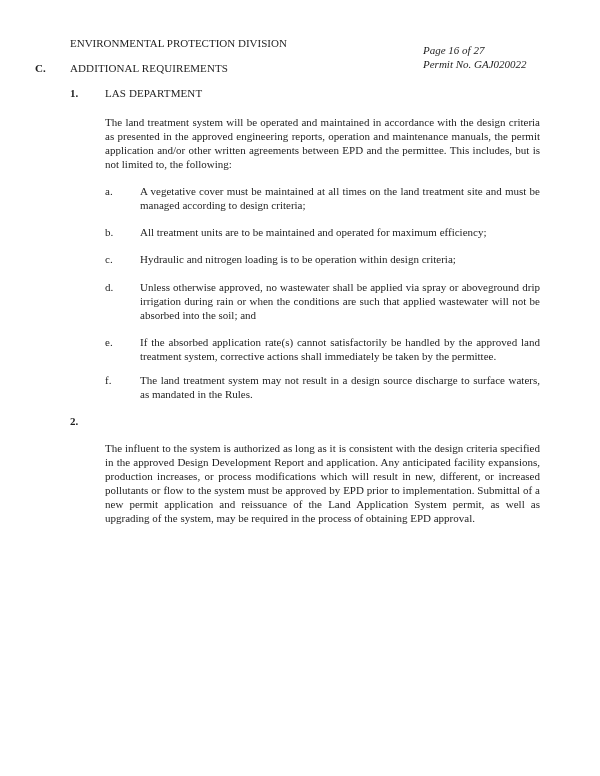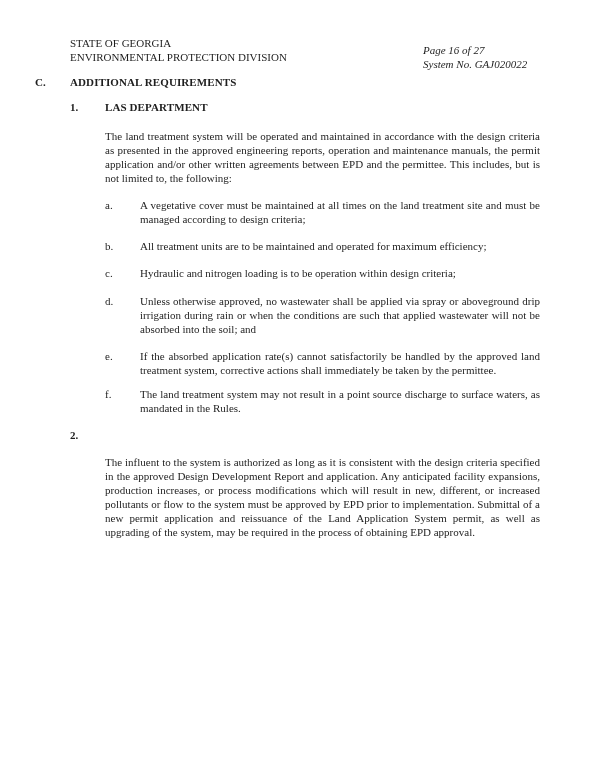--- a/index.html
+++ b/index.html
@@ -23,21 +23,21 @@
   .doc-header .agency div { white-space: nowrap; }
   .page-info {
     position: absolute;
     left: 353px;
     top: 7px;
     white-space: nowrap;
     font-style: italic;
   }
   .row { display: flex; }
   .row .lbl { flex-shrink: 0; font-weight: 700; }
-  .row .ttl { font-weight: 700; letter-spacing: 0.1px; }
+  .row .ttl { font-weight: 400; letter-spacing: 0.1px; }
   .l1 { padding-left: 35px; }
   .l1 .lbl { width: 35px; }
   .l2 { padding-left: 70px; }
   .l2 .lbl { width: 35px; }
   .body-text {
     margin: 4px 60px 0 105px;
     text-align: justify;
   }
   .list-item {
     display: flex;
@@ -52,26 +52,25 @@
   .mb15 { margin-bottom: 15px; }
   p { margin: 0; }
 </style>
 </head>
 <body>
 
 <div class="page">
 
   <header class="doc-header">
     <div class="agency">
-      <div>STATE OF GEORGIA</div>
       <div>ENVIRONMENTAL PROTECTION DIVISION</div>
     </div>
     <div class="page-info">
       <div>Page 16 of 27</div>
-      <div>System No. GAJ020022</div>
+      <div>Permit No. GAJ020022</div>
     </div>
   </header>
 
   <div class="row l1 mb11">
     <span class="lbl">C.</span>
     <span class="ttl">ADDITIONAL REQUIREMENTS</span>
   </div>
 
   <div class="row l2 mb15">
     <span class="lbl">1.</span>
@@ -100,21 +99,21 @@
     <span class="txt">Unless otherwise approved, no wastewater shall be applied via spray or aboveground drip irrigation during rain or when the conditions are such that applied wastewater will not be absorbed into the soil; and</span>
   </div>
 
   <div class="list-item mb10">
     <span class="letter">e.</span>
     <span class="txt">If the absorbed application rate(s) cannot satisfactorily be handled by the approved land treatment system, corrective actions shall immediately be taken by the permittee.</span>
   </div>
 
   <div class="list-item mb13">
     <span class="letter">f.</span>
-    <span class="txt">The land treatment system may not result in a point source discharge to surface waters, as mandated in the Rules.</span>
+    <span class="txt">The land treatment system may not result in a design source discharge to surface waters, as mandated in the Rules.</span>
   </div>
 
   <div class="row l2 mb13">
     <span class="lbl">2.</span>
   </div>
 
   <p class="body-text">The influent to the system is authorized as long as it is consistent with the design criteria specified in the approved Design Development Report and application.  Any anticipated facility expansions, production increases, or process modifications which will result in new, different, or increased pollutants or flow to the system must be approved by EPD prior to implementation.  Submittal of a new permit application and reissuance of the Land Application System permit, as well as upgrading of the system, may be required in the process of obtaining EPD approval.</p>
 
 </div>
 

